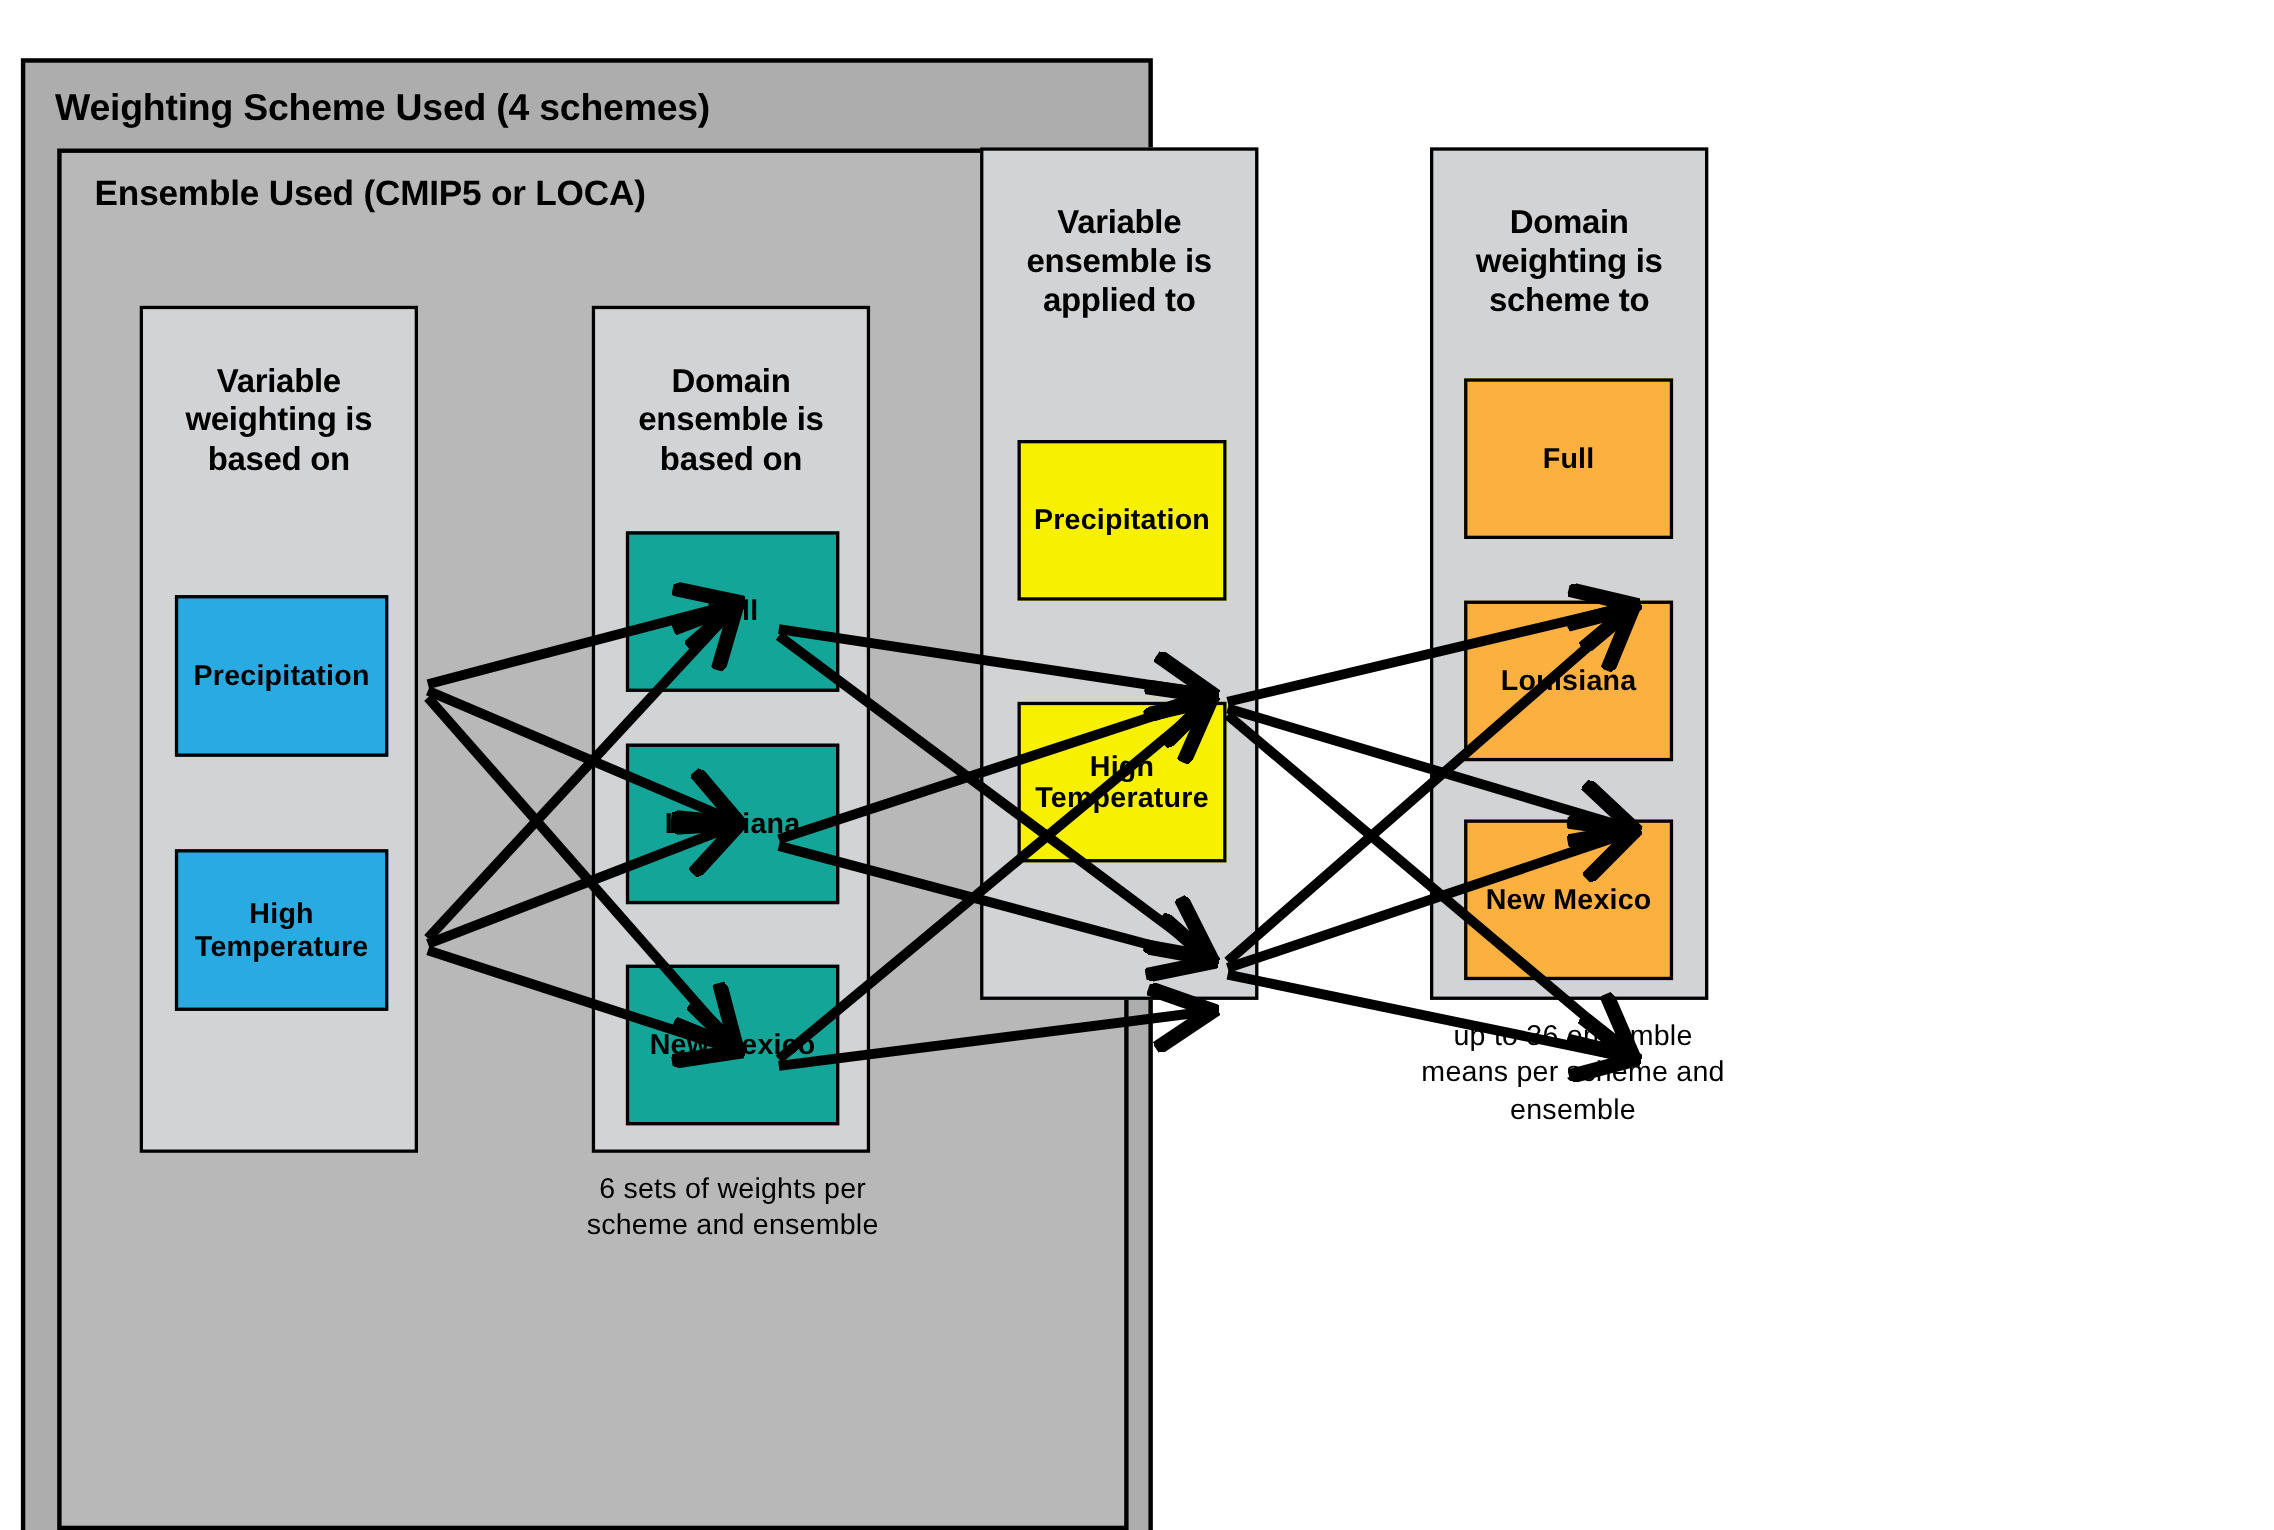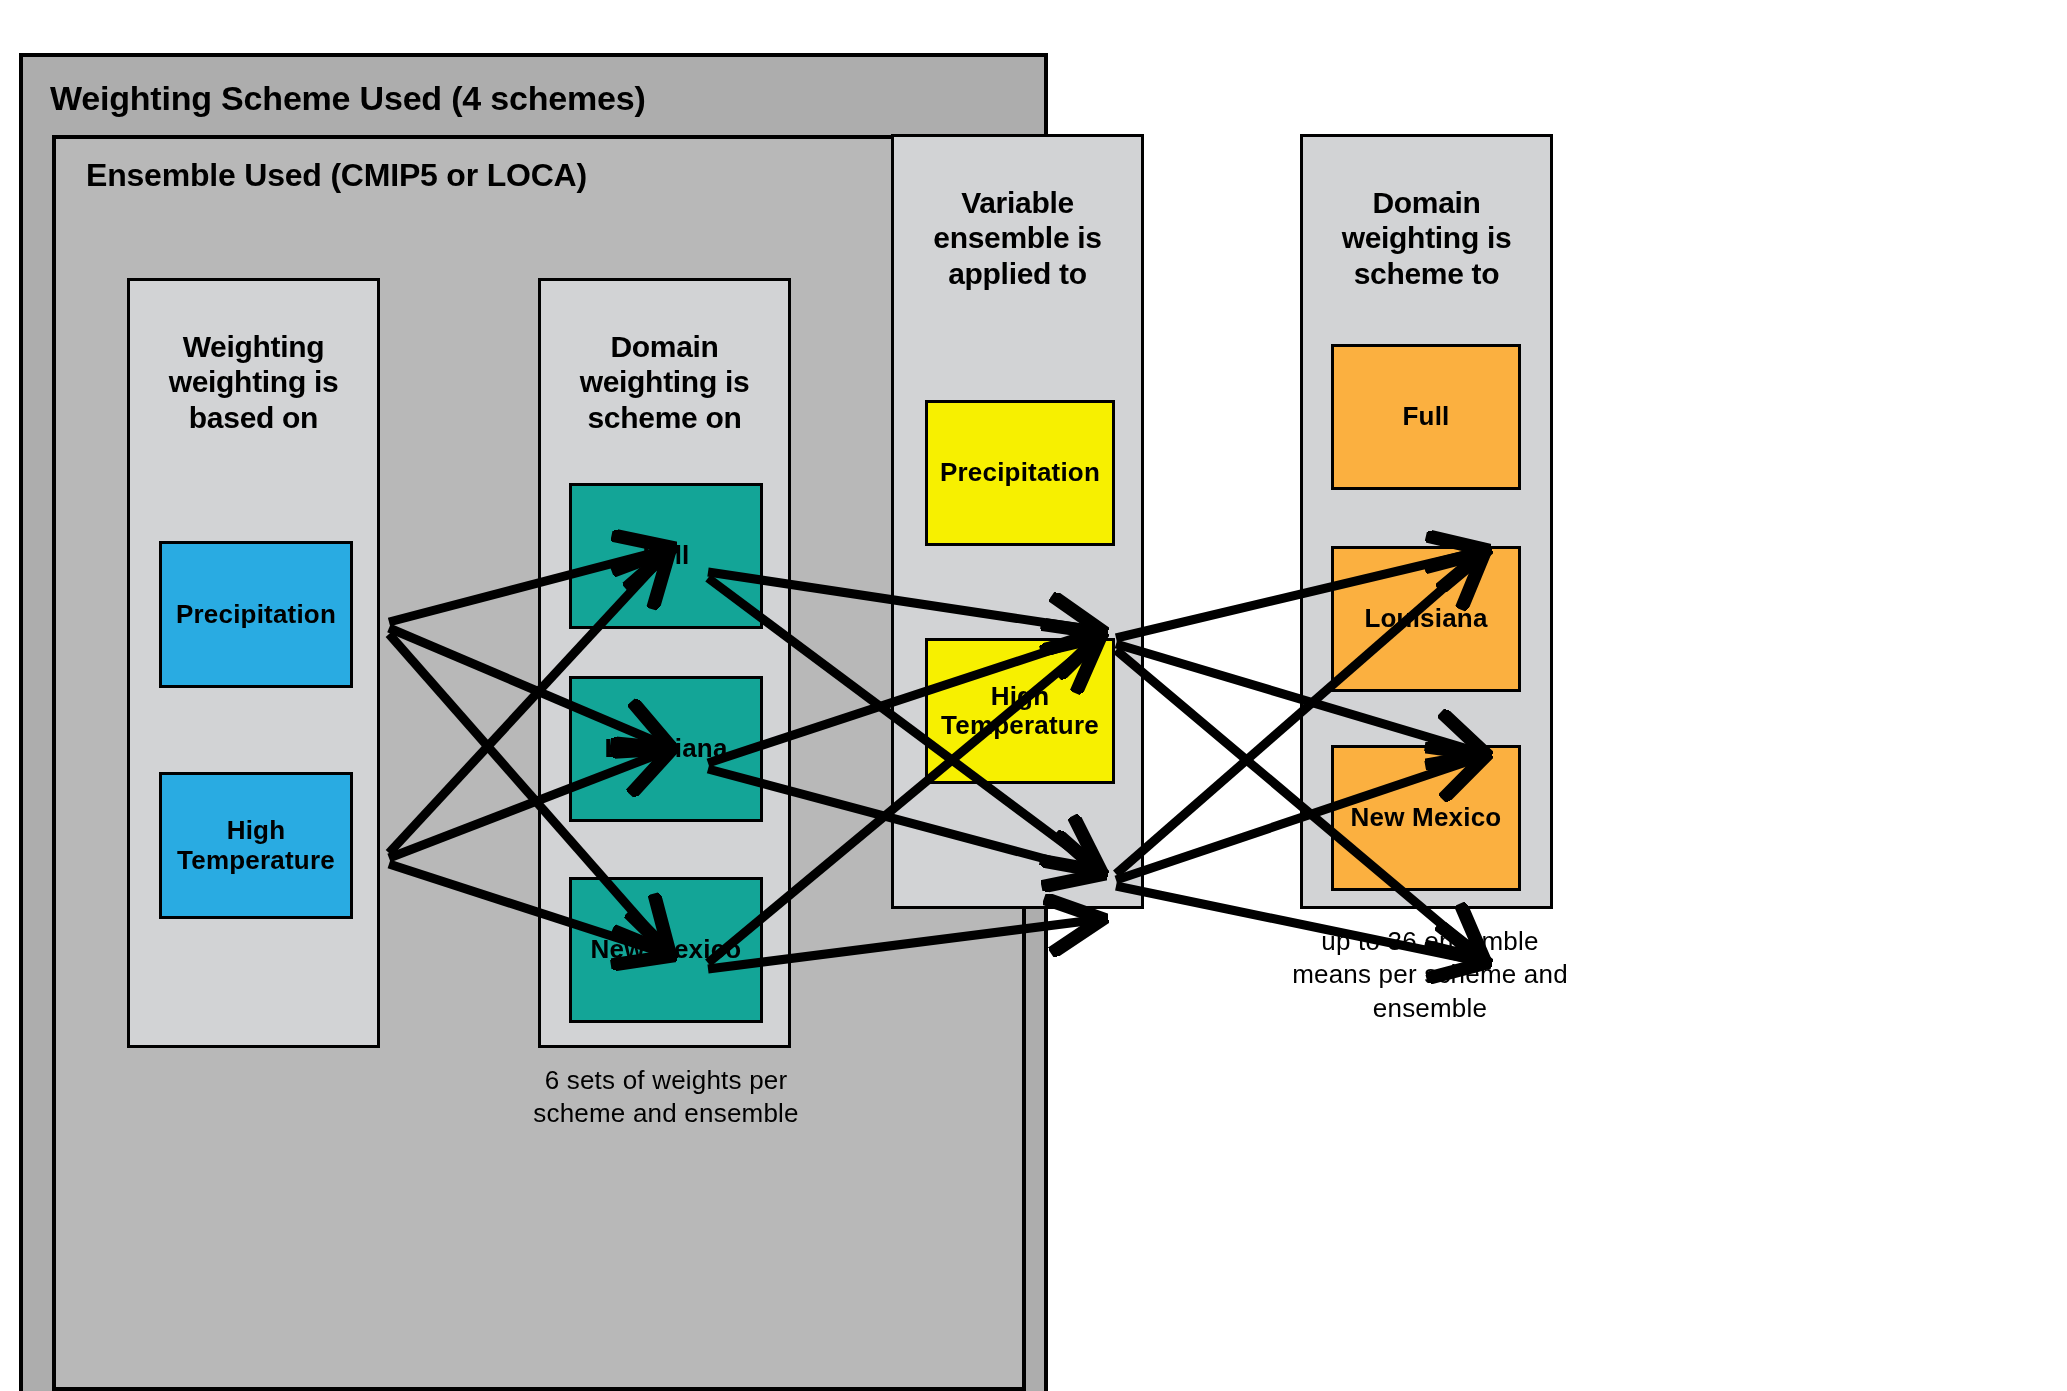--- a/index.html
+++ b/index.html
@@ -68,27 +68,27 @@
 
 <div id="stage">
 
   <div class="outer-box">
     <div class="outer-title">Weighting Scheme Used (4 schemes)</div>
 
     <div class="inner-box">
       <div class="inner-title">Ensemble Used (CMIP5 or LOCA)</div>
 
       <div class="panel" id="panel-1">
-        <div class="panel-title">Weighting weighting is based on</div>
+        <div class="panel-title">Variable weighting is based on</div>
       </div>
       <div class="node blue" id="n-c1-precip">Precipitation</div>
       <div class="node blue" id="n-c1-temp">High Temperature</div>
 
       <div class="panel" id="panel-2">
-        <div class="panel-title">Domain weighting is scheme on</div>
+        <div class="panel-title">Domain ensemble is based on</div>
       </div>
       <div class="node teal" id="n-c2-full">Full</div>
       <div class="node teal" id="n-c2-la">Louisiana</div>
       <div class="node teal" id="n-c2-nm">New Mexico</div>
 
       <div class="caption" id="caption-left">6 sets of weights per scheme and ensemble</div>
     </div>
   </div>
 
   <div class="panel" id="panel-3">

